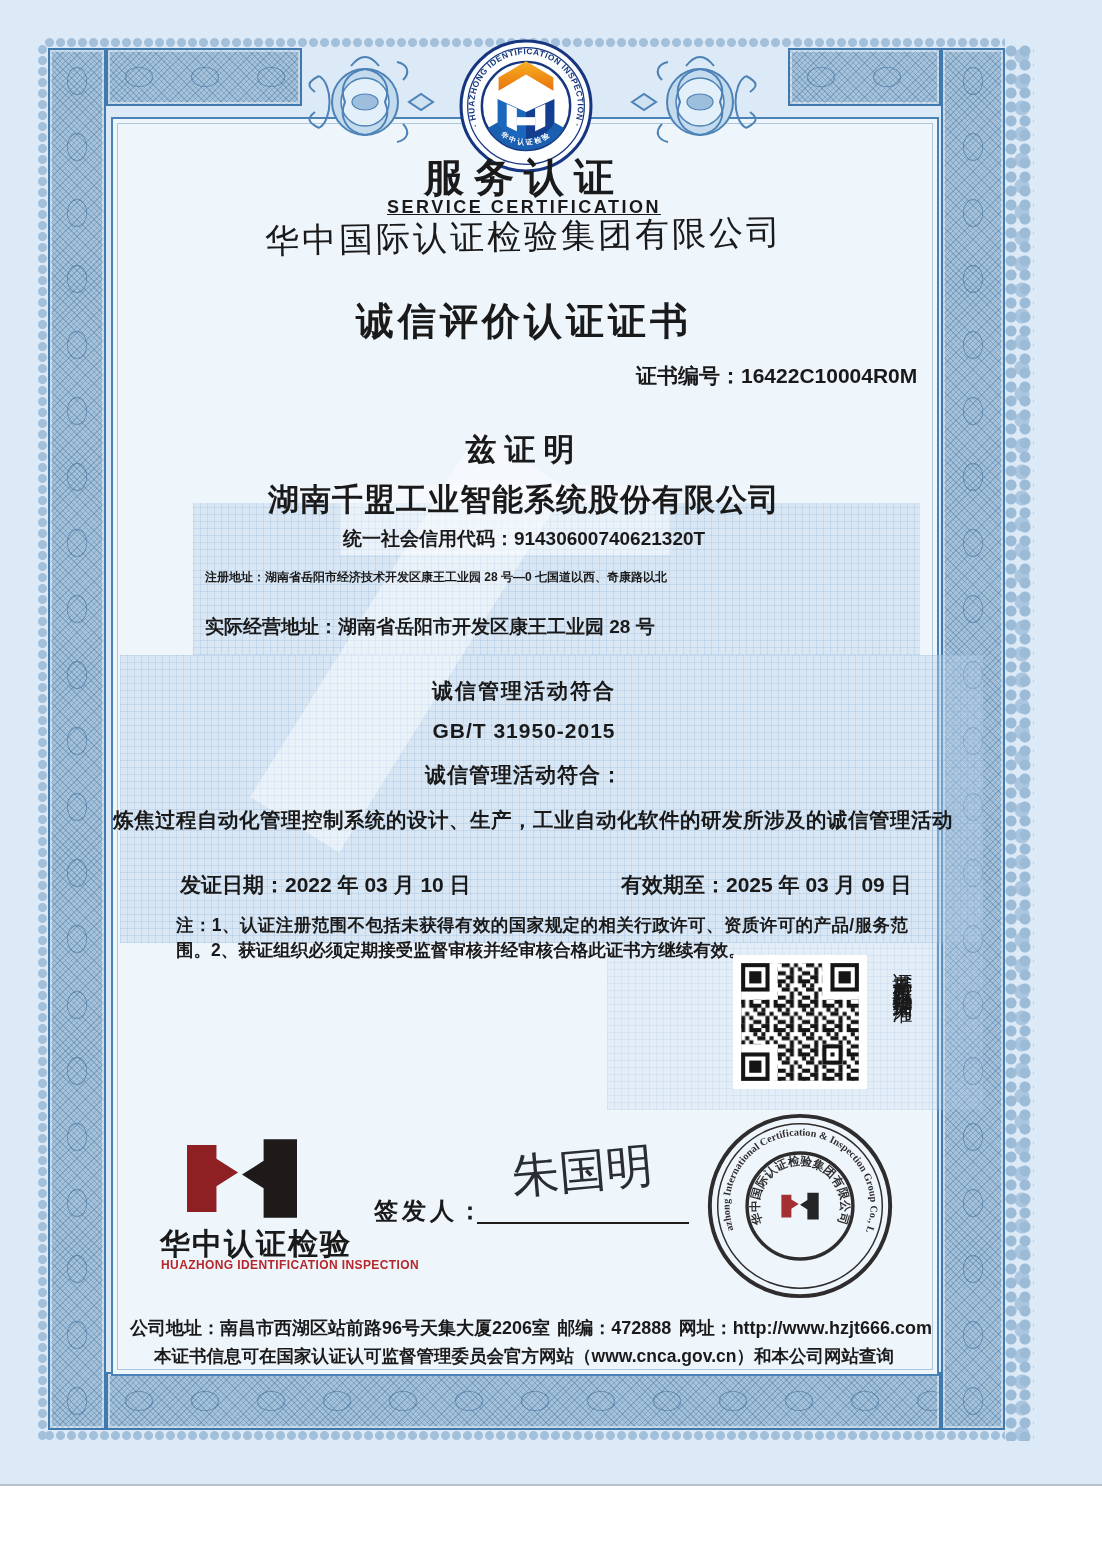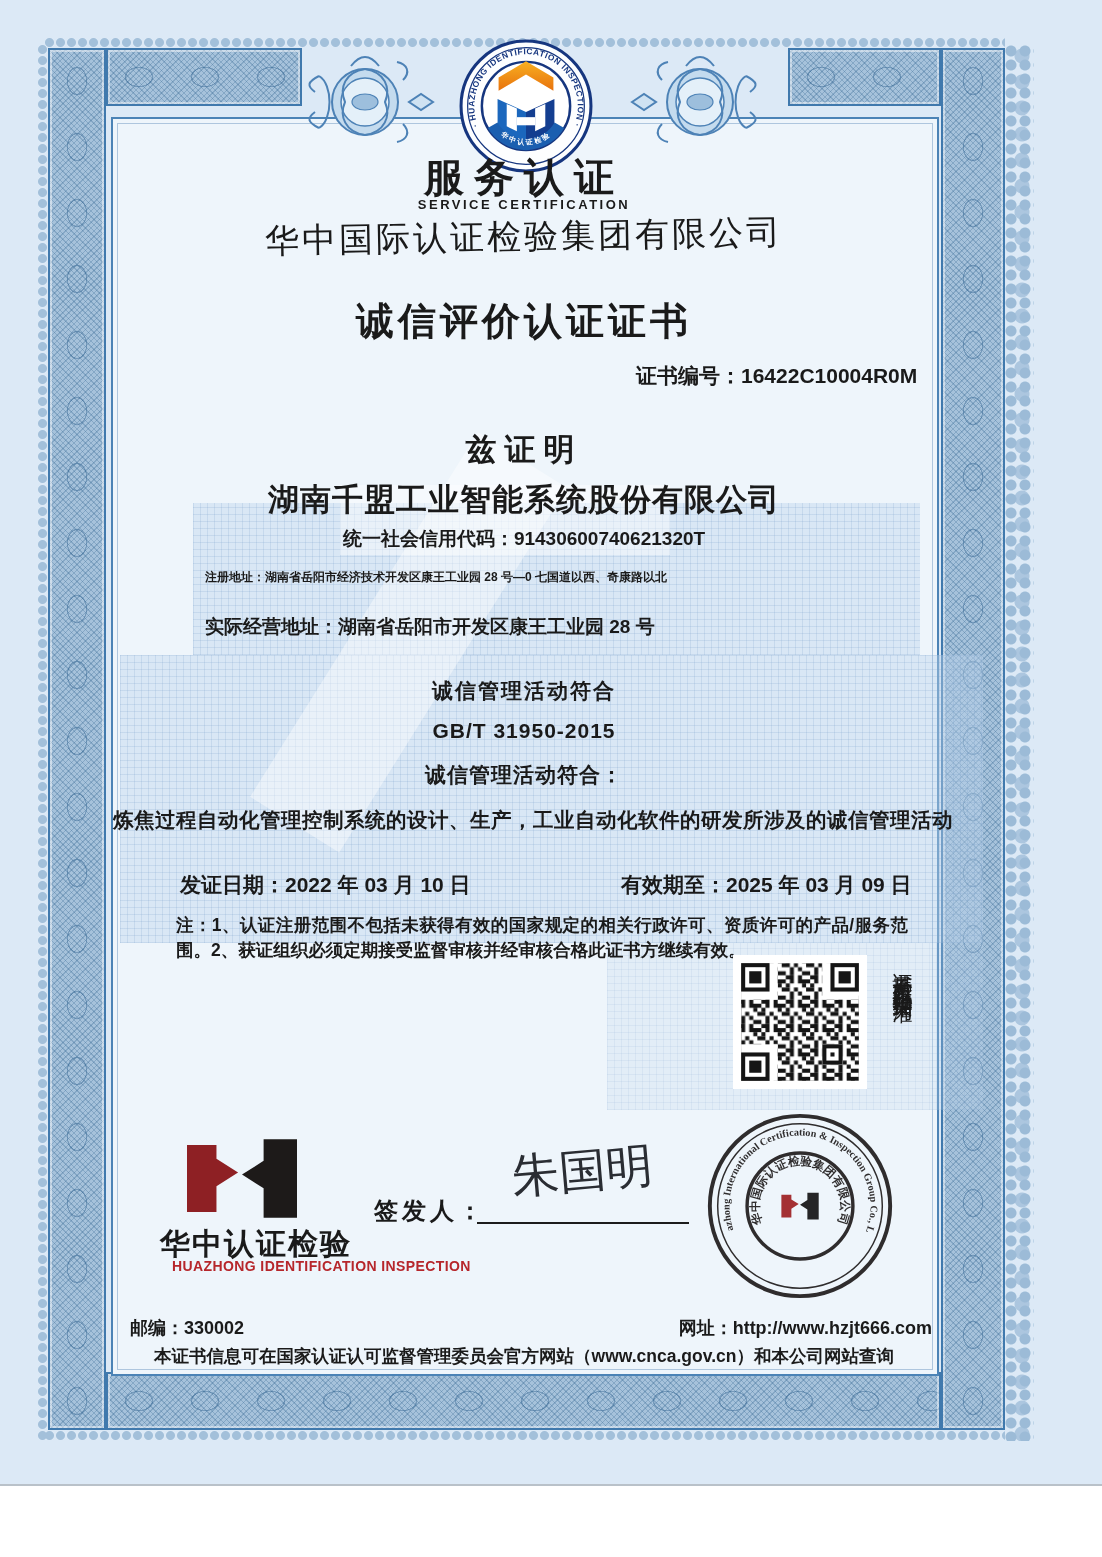--- a/index.html
+++ b/index.html
@@ -129,21 +129,21 @@
     <polygon points="19,-1 9,3.5 9,26 19,21" fill="#ffffff"></polygon>
     <rect x="-9" y="12" width="18" height="8" fill="#ffffff"></rect>
   </g>
   <path d="M34.1,86 A38,38 0 0 0 99.9,86" fill="none" stroke="#1b5fb0" stroke-width="11"></path>
   <text font-family="Liberation Sans,sans-serif" font-size="7" font-weight="bold" fill="#ffffff" letter-spacing="2">
     <textPath href="#lba" startOffset="50%" text-anchor="middle">华中认证检验</textPath>
   </text>
 </svg>
 
 <div class="abs cline b" style="top:150px;font-size:40px;letter-spacing:10px;">服务认证</div>
-<div class="abs cline b" style="top:197px;font-size:13px;letter-spacing:2.5px;">SERVICE CERTIFICATION</div>
+<div class="abs cline b" style="top:197px;font-size:18px;letter-spacing:2.5px;text-decoration:underline;">SERVICE CERTIFICATION</div>
 <div class="abs cline script" style="top:214px;font-size:34px;letter-spacing:3px;">华中国际认证检验集团有限公司</div>
 
 <div class="abs cline b" style="top:287px;font-size:38px;letter-spacing:4px;margin-top:9px;">诚信评价认证证书</div>
 
 <div class="abs b" style="left:636px;top:362px;font-size:21px;white-space:nowrap;text-align:right;">
   <span>证书编号：</span><span>16422C10004R0M</span>
 </div>
 
 <div class="abs cline b" style="top:429px;font-size:31px;letter-spacing:8px;">兹证明</div>
 <div class="abs cline b" style="top:479px;font-size:31px;letter-spacing:1px;">湖南千盟工业智能系统股份有限公司</div>
@@ -200,21 +200,21 @@
   </g>
 </svg>
 
 <div class="abs vtext" style="left:890px;top:957px;height:350px;font-size:20px;letter-spacing:2px;">证书是否有效以二维码扫描结果为准</div>
 
 <svg class="abs" style="left:187px;top:1139px;width:110px;height:79px;" viewBox="0 0 112 80">
   <path d="M0,6 H30 V20 L52,34 L30,48 V74 H0 Z" fill="#8e2024"></path>
   <path d="M112,0 H78 V22 L56,36 L78,50 V80 H112 Z" fill="#1d1a19"></path>
 </svg>
 <div class="abs b" style="left:160px;top:1224px;font-size:30px;letter-spacing:2px;white-space:nowrap;">华中认证检验</div>
-<div class="abs b red" style="left:161px;top:1258px;font-size:14px;letter-spacing:0.4px;white-space:nowrap;margin-left:11px;">HUAZHONG IDENTIFICATION INSPECTION</div>
+<div class="abs b red" style="left:161px;top:1258px;font-size:12px;letter-spacing:0.4px;white-space:nowrap;">HUAZHONG IDENTIFICATION INSPECTION</div>
 
 <div class="abs b" style="left:374px;top:1195px;font-size:24px;letter-spacing:4px;white-space:nowrap;">签发人：</div>
 <div class="abs sigline" style="left:477px;top:1222px;width:212px;height:2px;"></div>
 <div class="abs sig" style="left:512px;top:1140px;font-size:47px;white-space:nowrap;">朱国明</div>
 
 <svg class="abs" style="left:702px;top:1108px;width:196px;height:196px;opacity:.92;" viewBox="-100 -100 200 200">
   <defs>
     <path id="sea" d="M-67.7,24.6 A72,72 0 1 1 67.7,24.6"></path>
     <path id="sca" d="M-36.4,21 A42,42 0 1 1 36.4,21"></path>
   </defs>
@@ -227,16 +227,17 @@
   <text font-family="Liberation Sans,sans-serif" font-size="12" font-weight="bold" fill="#1f1c1c">
     <textPath href="#sca" startOffset="50%" text-anchor="middle">华中国际认证检验集团有限公司</textPath>
   </text>
   <g transform="translate(-19,-13.5) scale(0.34)">
     <path d="M0,6 H30 V20 L52,34 L30,48 V74 H0 Z" fill="#9e2023"></path>
     <path d="M112,0 H78 V22 L56,36 L78,50 V80 H112 Z" fill="#141414"></path>
   </g>
 </svg>
 
 <div class="abs footer-row b" style="left:130px;top:1316px;width:802px;font-size:18px;">
-  <span>邮编：330002</span>
+  <span>公司地址：南昌市西湖区站前路96号天集大厦2206室</span>
+  <span>邮编：472888</span>
   <span>网址：http://www.hzjt666.com</span>
 </div>
 <div class="abs cline b" style="top:1344px;font-size:17.5px;">本证书信息可在国家认证认可监督管理委员会官方网站（www.cnca.gov.cn）和本公司网站查询</div>
 
 </body></html>

